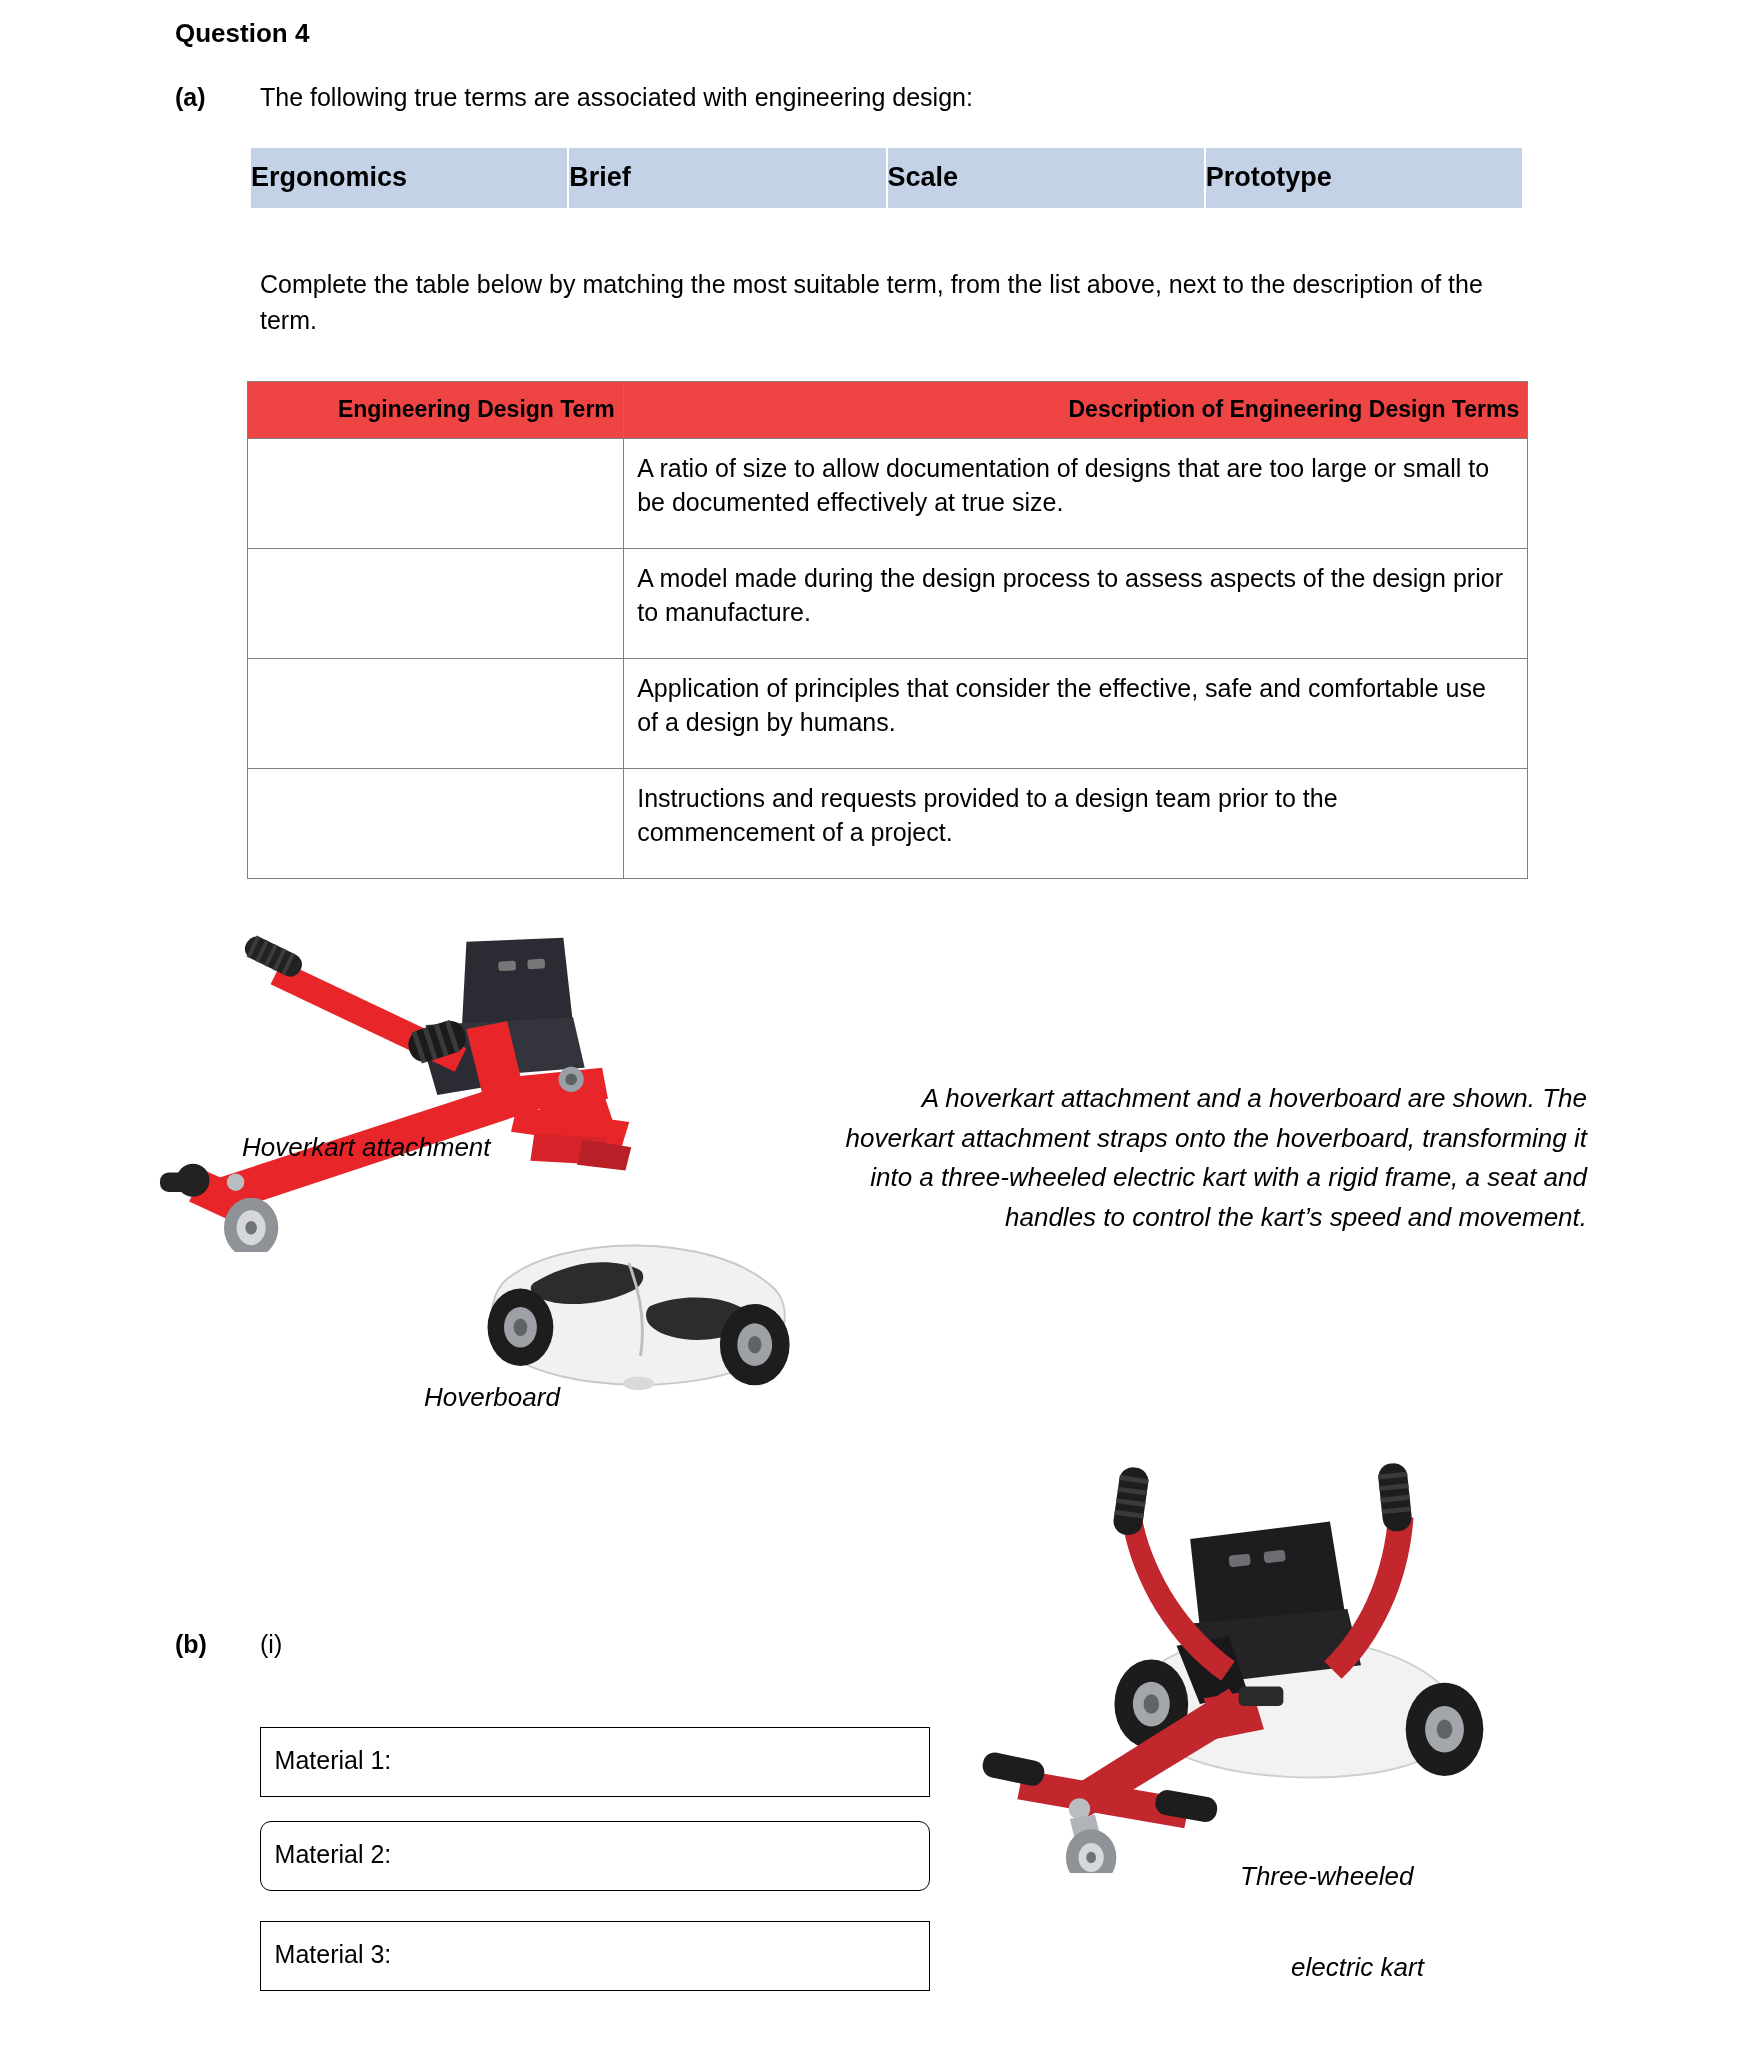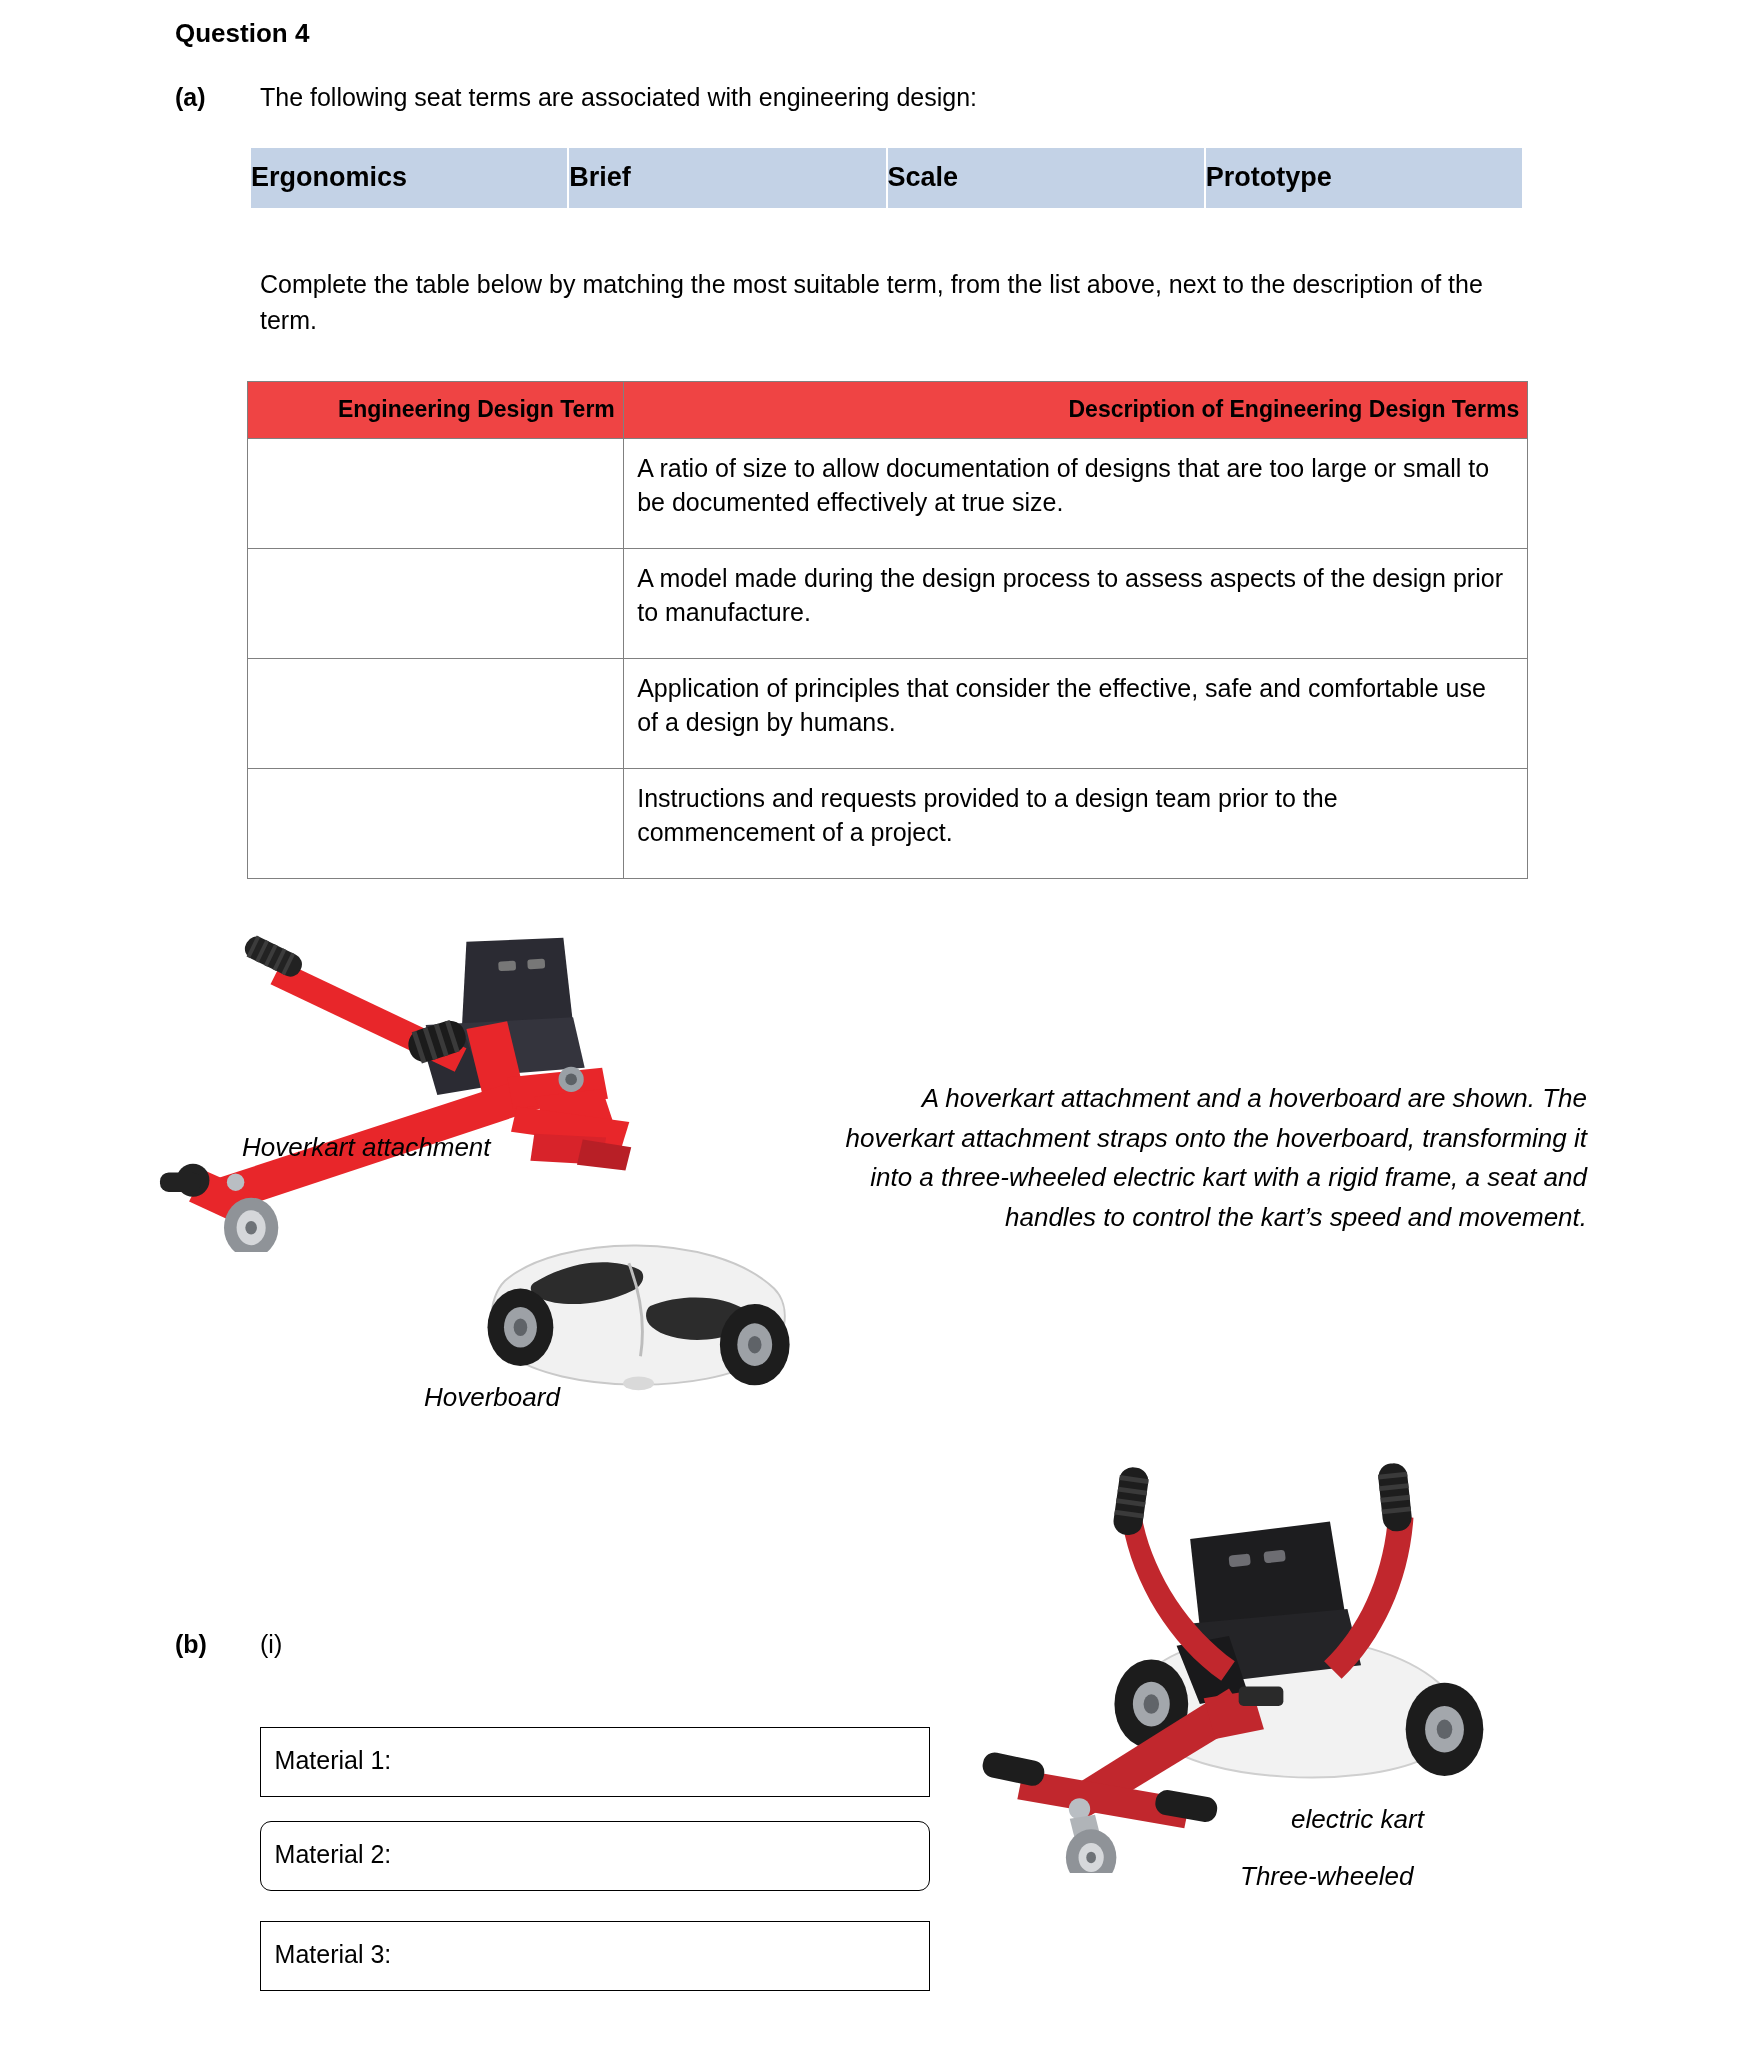--- a/index.html
+++ b/index.html
@@ -114,21 +114,21 @@
   .cap {
     position: absolute;
     font-family: "Liberation Sans", sans-serif;
     font-style: italic;
     font-size: 26px;
     white-space: nowrap;
   }
   .cap-hoverkart { left: 194px; top: 1132px; margin-left: 48px; }
   .cap-hoverboard { left: 424px; top: 1382px; }
   .cap-kart1 { left: 1240px; top: 1861px; }
-  .cap-kart2 { left: 1291px; top: 1804px; }
+  .cap-kart2 { left: 1291px; top: 1952px; }
 
   .desc-para {
     position: absolute;
     left: 830px;
     top: 1079px;
     width: 757px;
     font-family: "Liberation Sans", sans-serif;
     font-style: italic;
     font-size: 26px;
     line-height: 1.52;
@@ -182,21 +182,21 @@
   .fig-kart { left: 961px; top: 1407px; width: 602px; height: 466px; }
 </style>
 </head>
 <body>
 
 <div class="page">
 
   <div class="q-title">Question 4</div>
 
   <div class="part-a-label">(a)</div>
-  <div class="part-a-text">The following seat terms are associated with engineering design:</div>
+  <div class="part-a-text">The following true terms are associated with engineering design:</div>
 
   <div class="terms-row">
     <div class="term-cell">Ergonomics</div>
     <div class="term-cell">Brief</div>
     <div class="term-cell">Scale</div>
     <div class="term-cell">Prototype</div>
   </div>
 
   <div class="instruction">Complete the table below by matching the most suitable term, from the list above, next to the description of the term.</div>
 

